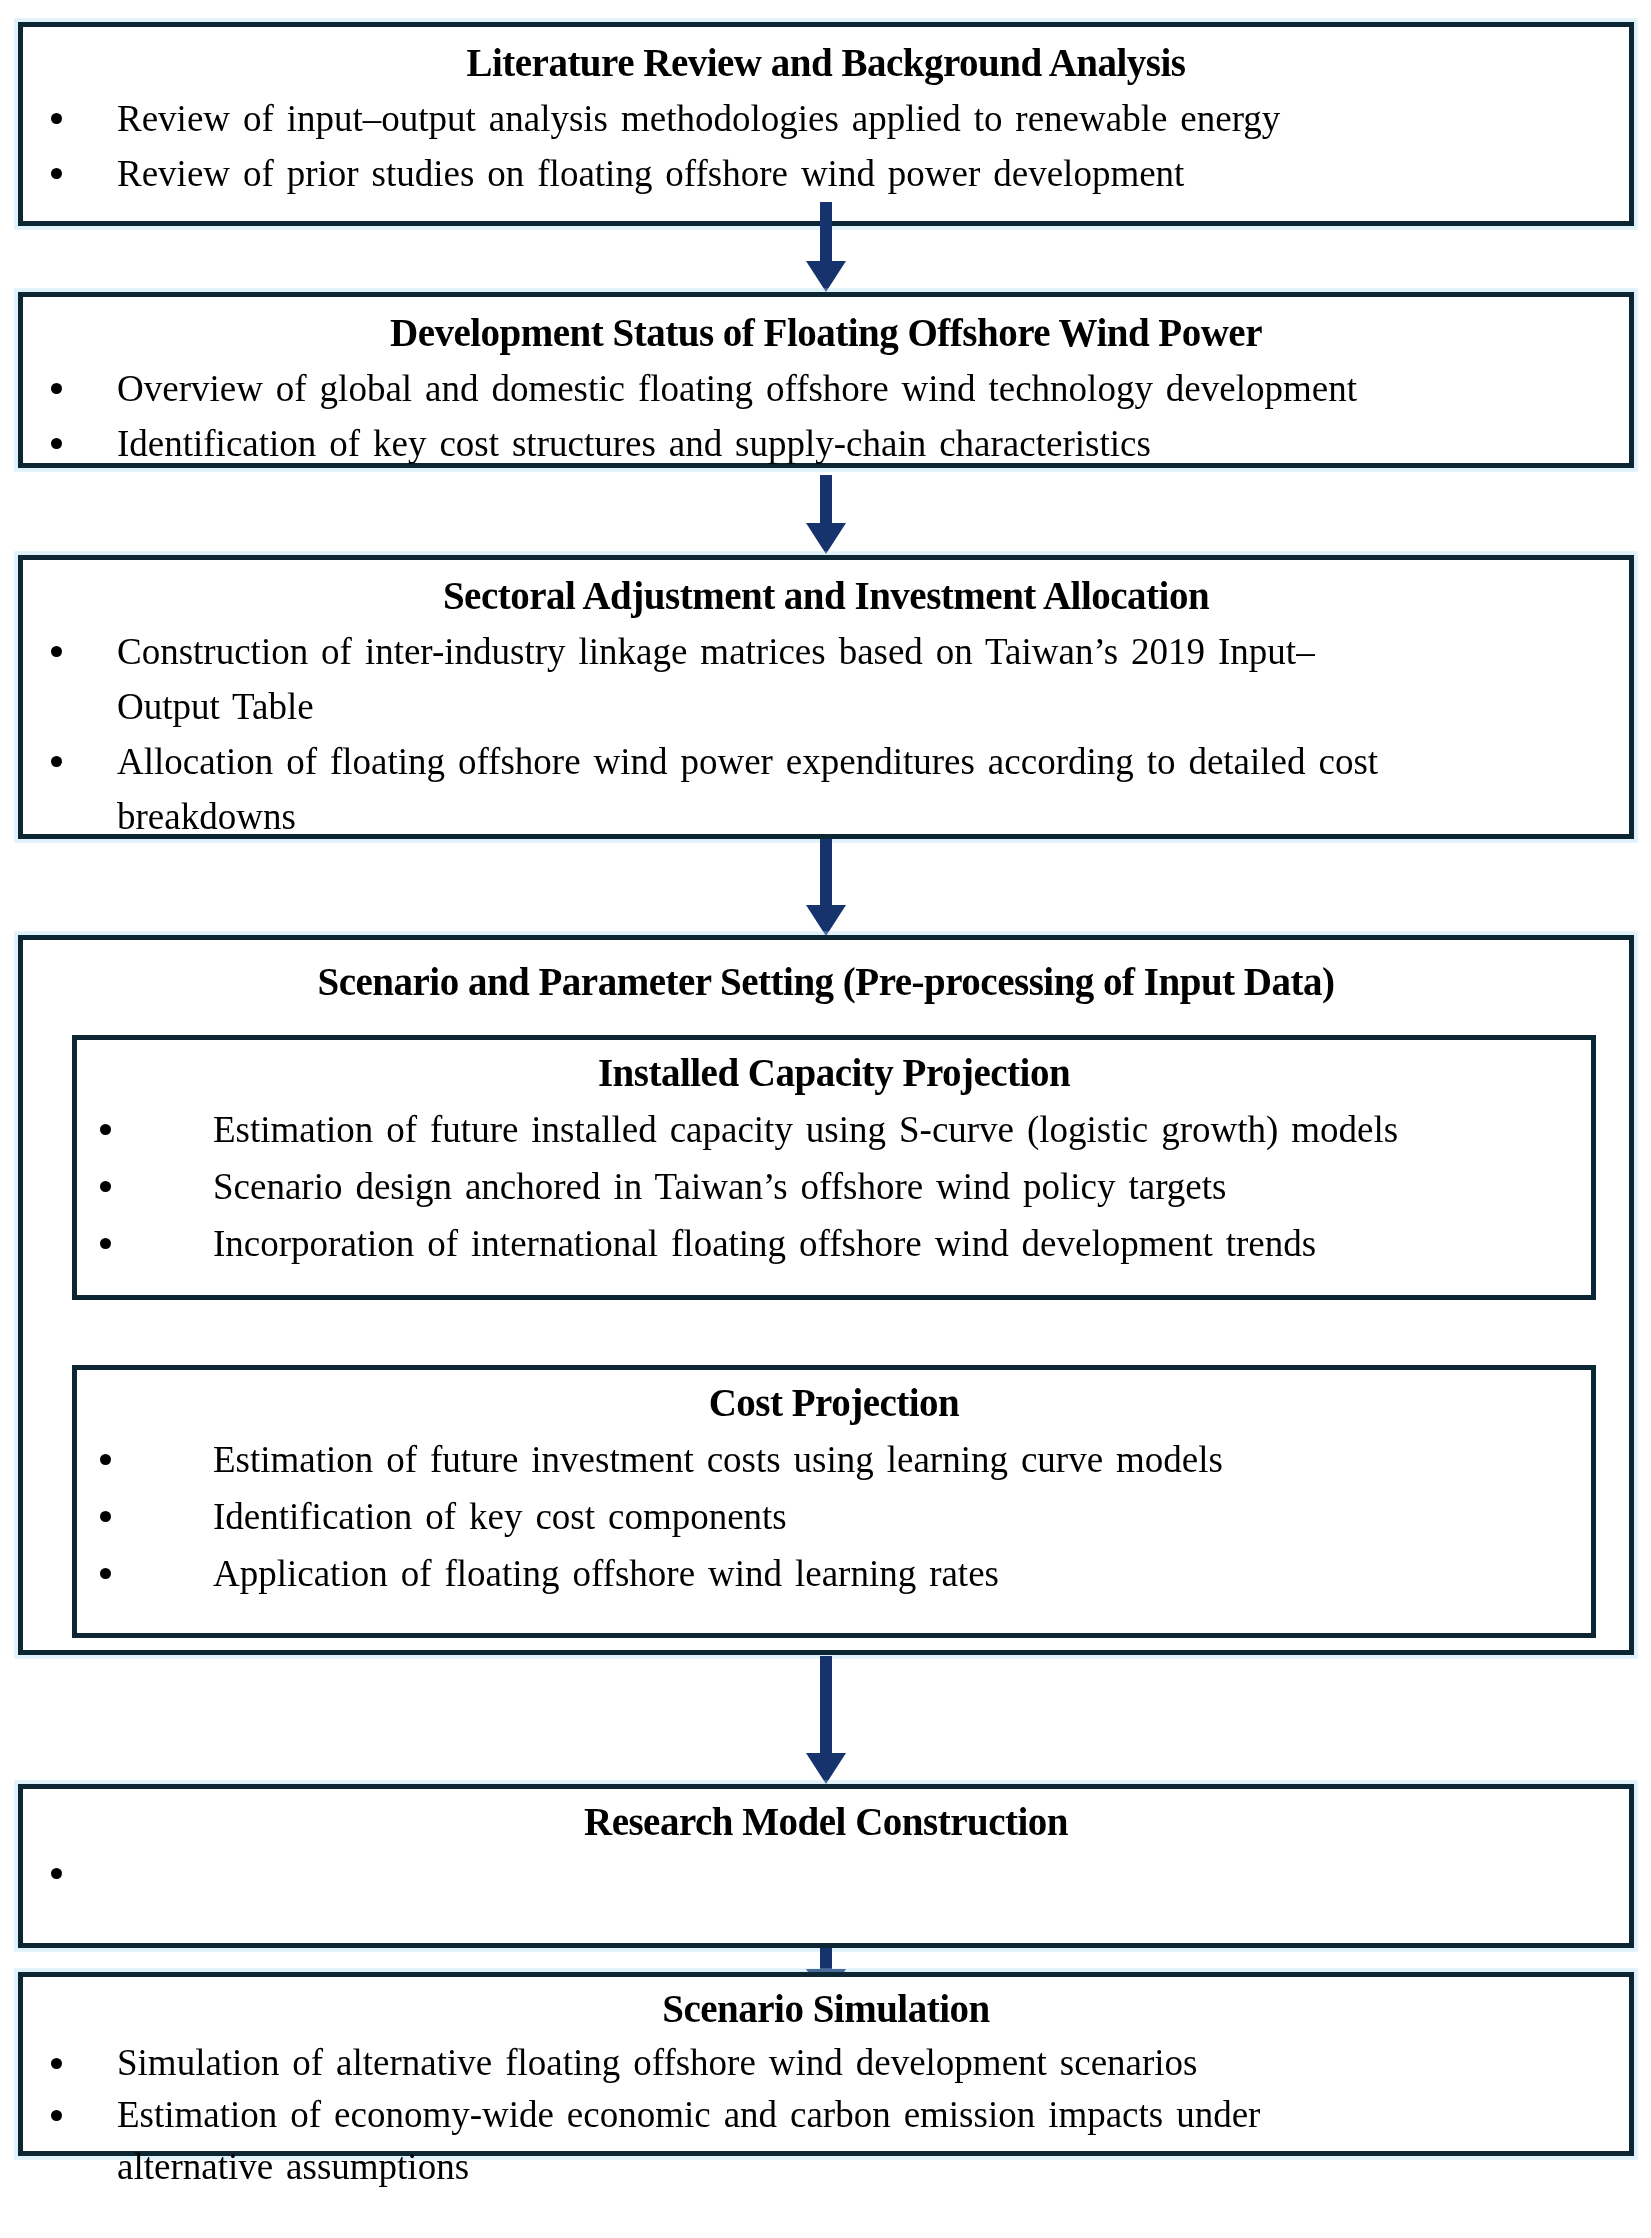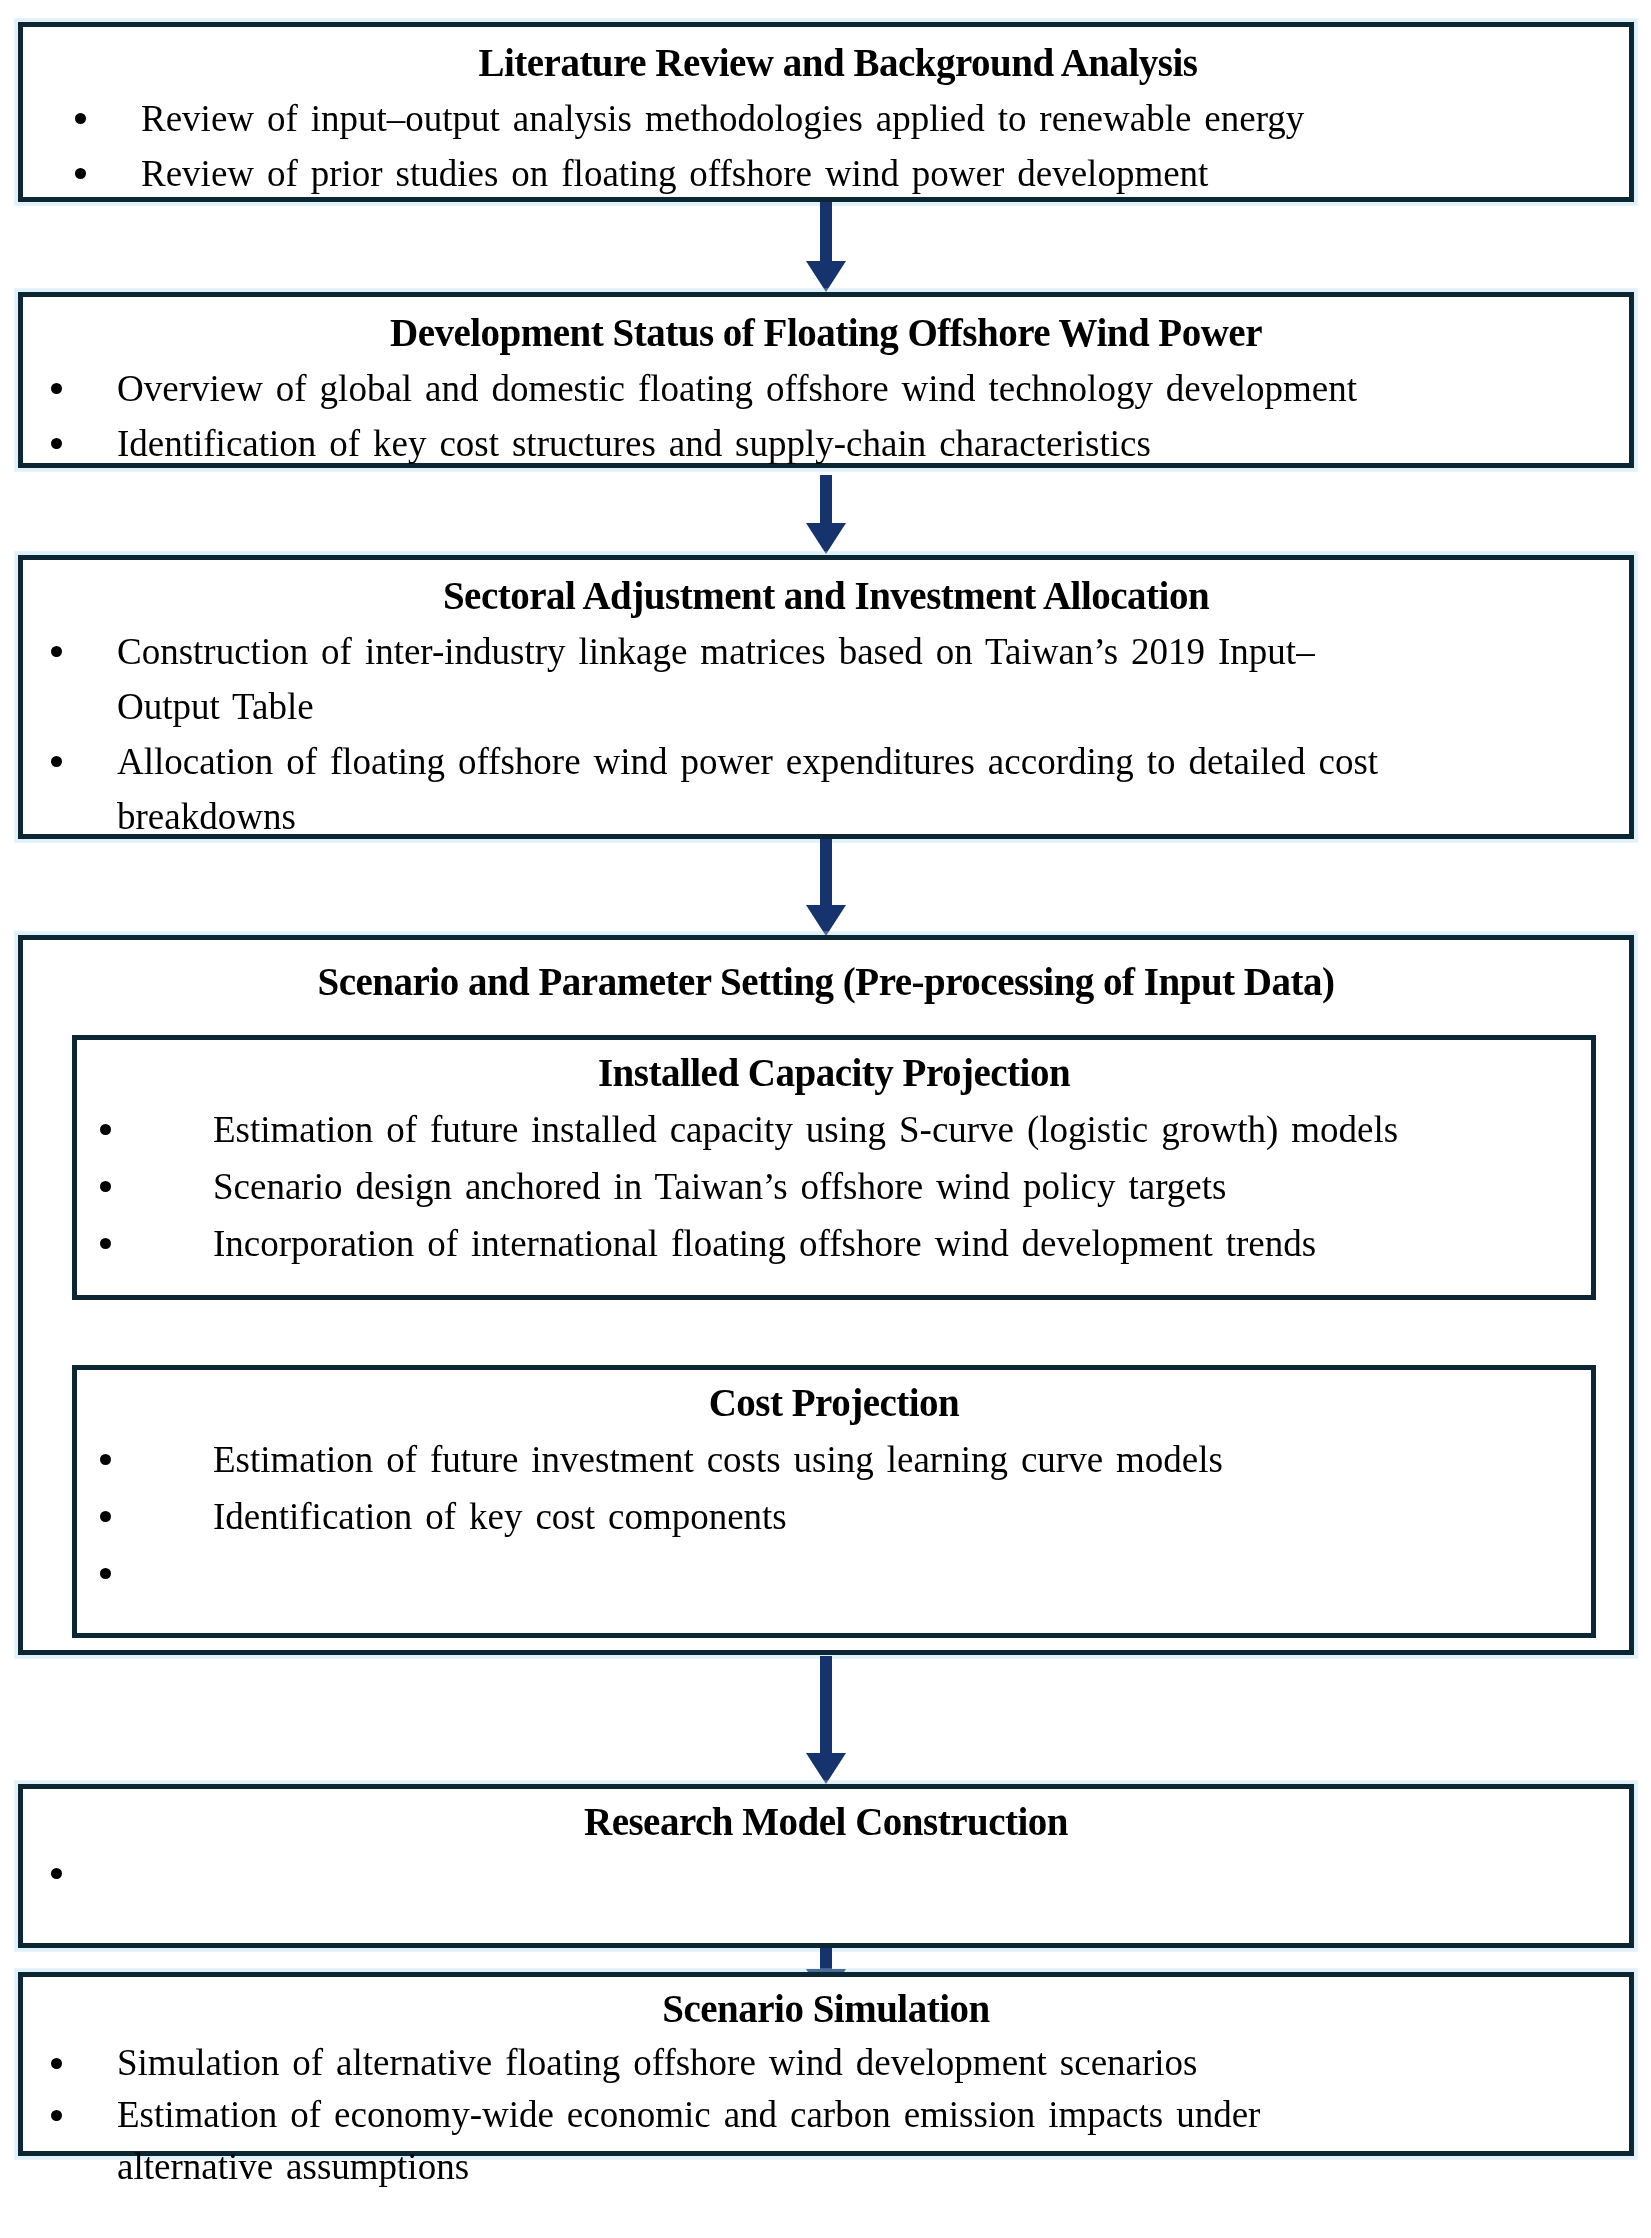--- a/index.html
+++ b/index.html
@@ -94,21 +94,21 @@
     border-left: 20px solid transparent;
     border-right: 20px solid transparent;
     border-top: 31px solid var(--arrow-color, #16336e);
   }
 </style>
 </head>
 <body>
 
 <div class="page">
 
-  <section class="box" style="top:22px;height:180px;padding-left:24px;">
+  <section class="box" style="top:22px;height:204px;">
     <h2 class="box-title">Literature Review and Background Analysis</h2>
     <div class="bullets">
       <div class="bullet">
         <span class="dot"></span>
         <span class="bullet-text">Review of input–output analysis methodologies applied to renewable energy</span>
       </div>
       <div class="bullet">
         <span class="dot"></span>
         <span class="bullet-text">Review of prior studies on floating offshore wind power development</span>
       </div>
@@ -187,20 +187,21 @@
         <div class="bullet">
           <span class="dot"></span>
           <span class="bullet-text">Estimation of future investment costs using learning curve models</span>
         </div>
         <div class="bullet">
           <span class="dot"></span>
           <span class="bullet-text">Identification of key cost components</span>
         </div>
         <div class="bullet">
           <span class="dot"></span>
+          <span class="bullet-text">Application of floating offshore wind learning rates</span>
         </div>
       </div>
     </section>
   </section>
 
   <div class="arrow" style="top:1656px;height:128px;">
     <div class="arrow-shaft"></div>
     <div class="arrow-head"></div>
   </div>
 

